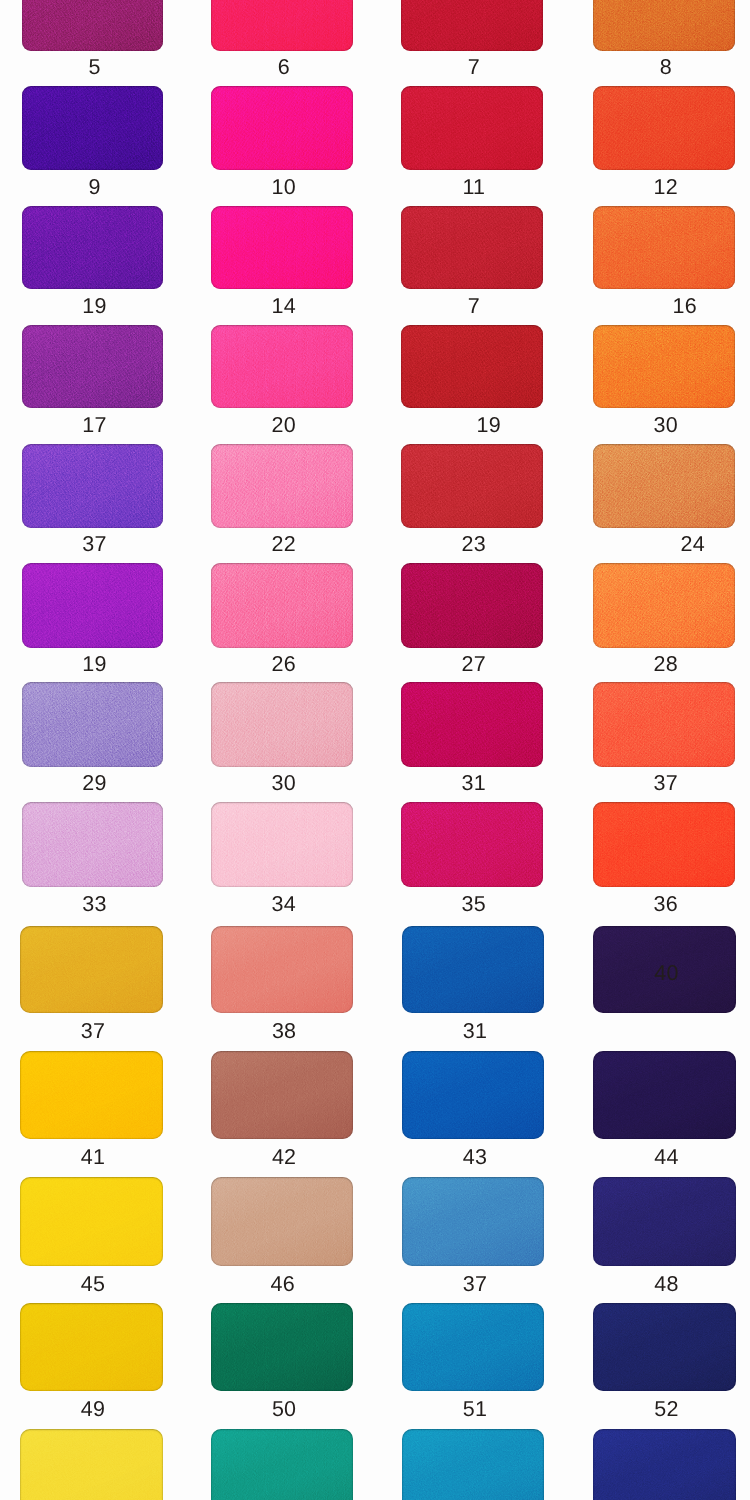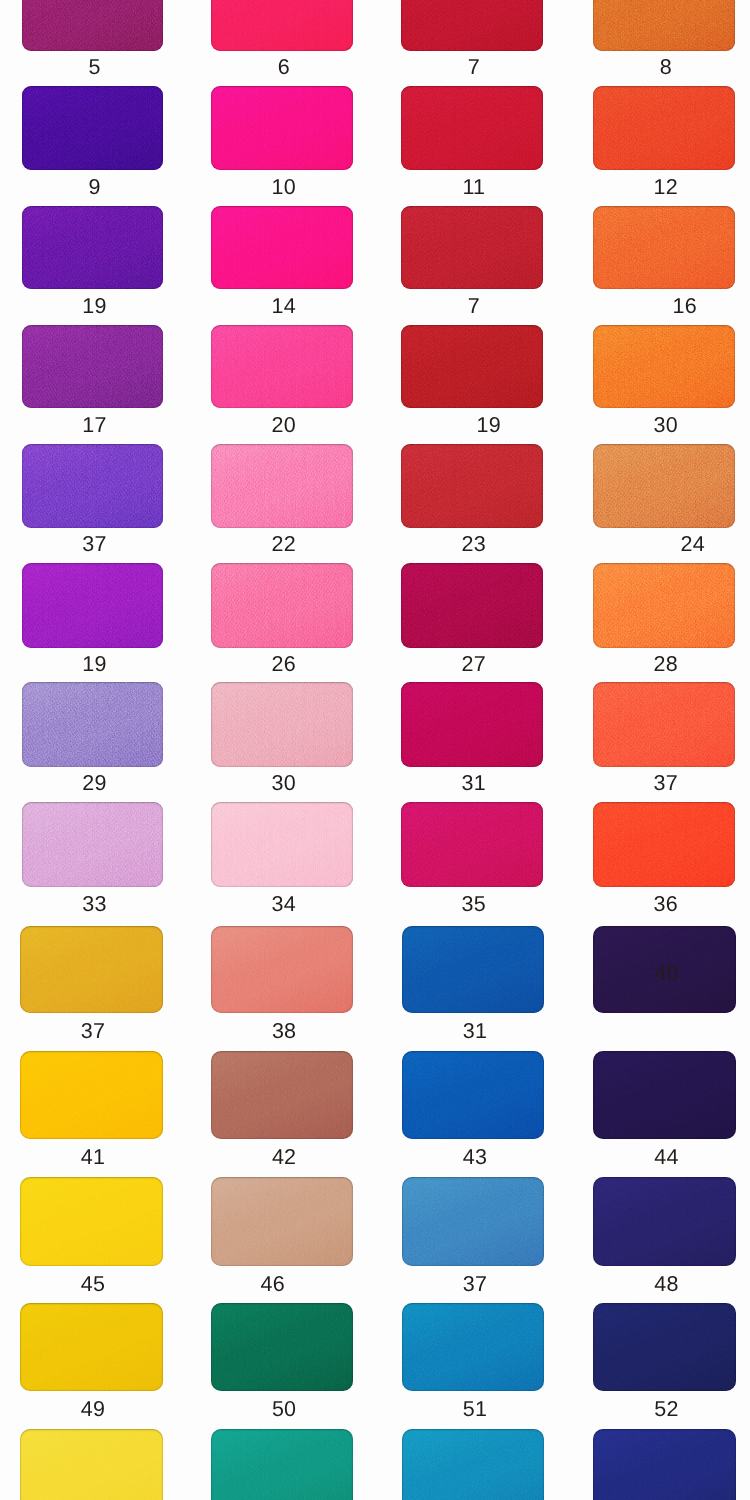--- a/index.html
+++ b/index.html
@@ -477,21 +477,21 @@
   <div class="label" style="left:21.5px;top:1274.0px;width:143px">45</div>
   <div class="swatch" style="left:211.3px;top:1176.8px;width:141.5px;height:88.9px;border-radius:10px">
     <div class="base" style="background:#CFA287"></div>
     <svg class="noise" width="141.5" height="88.9" style="opacity:0.207">
         <rect width="100%" height="100%" filter="url(#fn1)"></rect>
       </svg>
     <div class="weave flip" style="opacity:0.031"></div>
     <div class="shade"></div>
     <div class="edge" style="border-radius:10px"></div>
   </div>
-  <div class="label" style="left:202px;top:1274.0px;width:141.5px">46</div>
+  <div class="label" style="left:212px;top:1274.0px;width:141.5px">46</div>
   <div class="swatch" style="left:401.8px;top:1176.8px;width:142.2px;height:88.9px;border-radius:10px">
     <div class="base" style="background:#3E88C2"></div>
     <svg class="noise" width="142.2" height="88.9" style="opacity:0.207">
         <rect width="100%" height="100%" filter="url(#fn2)"></rect>
       </svg>
     <div class="weave" style="opacity:0.031"></div>
     <div class="shade"></div>
     <div class="edge" style="border-radius:10px"></div>
   </div>
   <div class="label" style="left:403.8px;top:1274.0px;width:142.2px">37</div>

